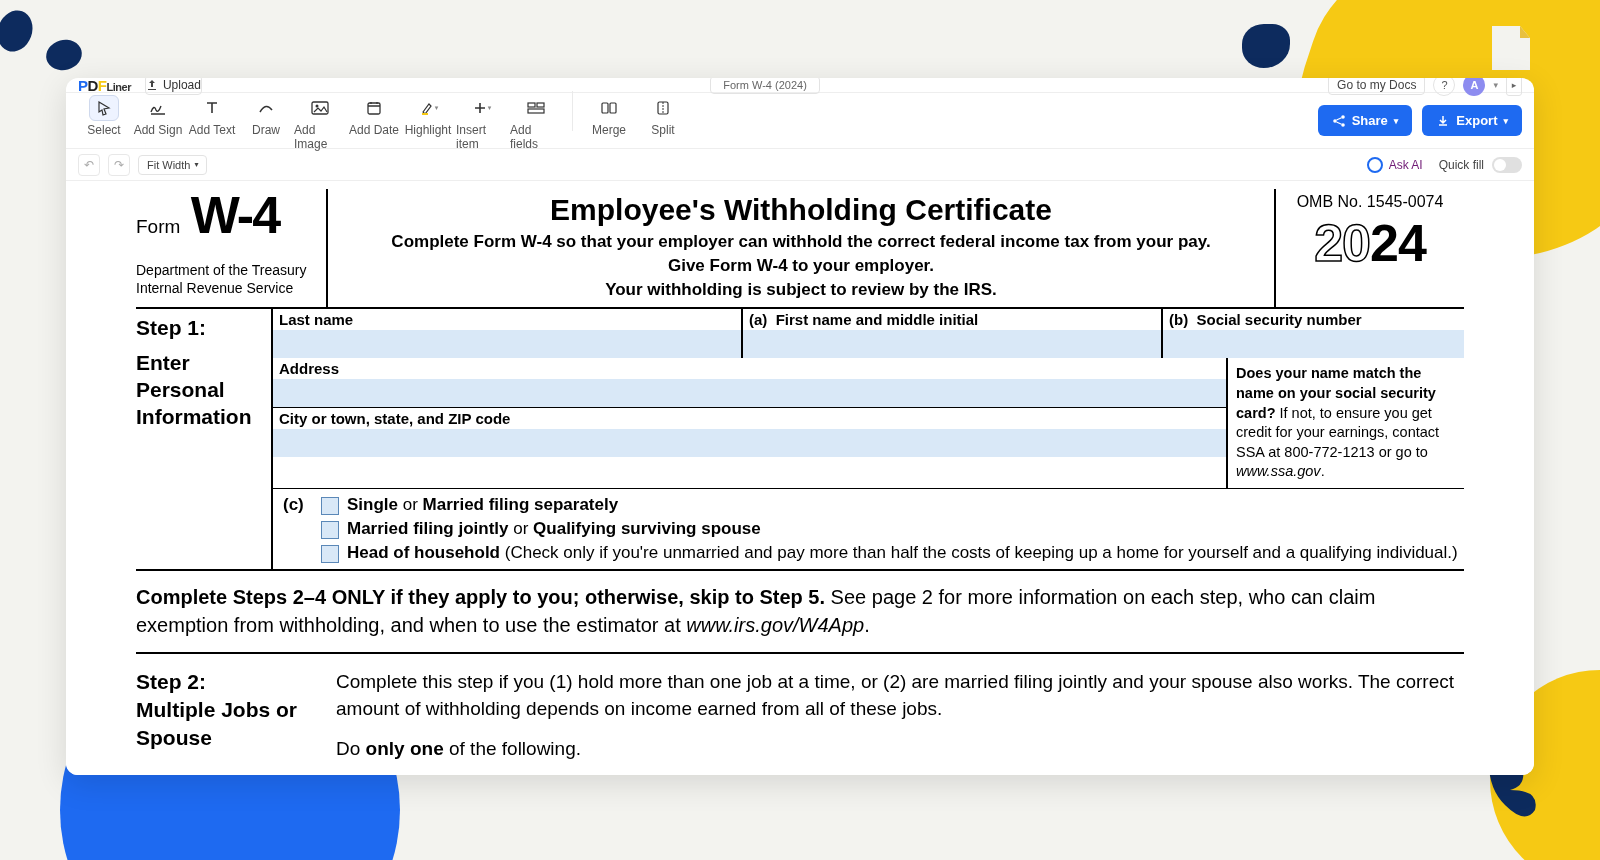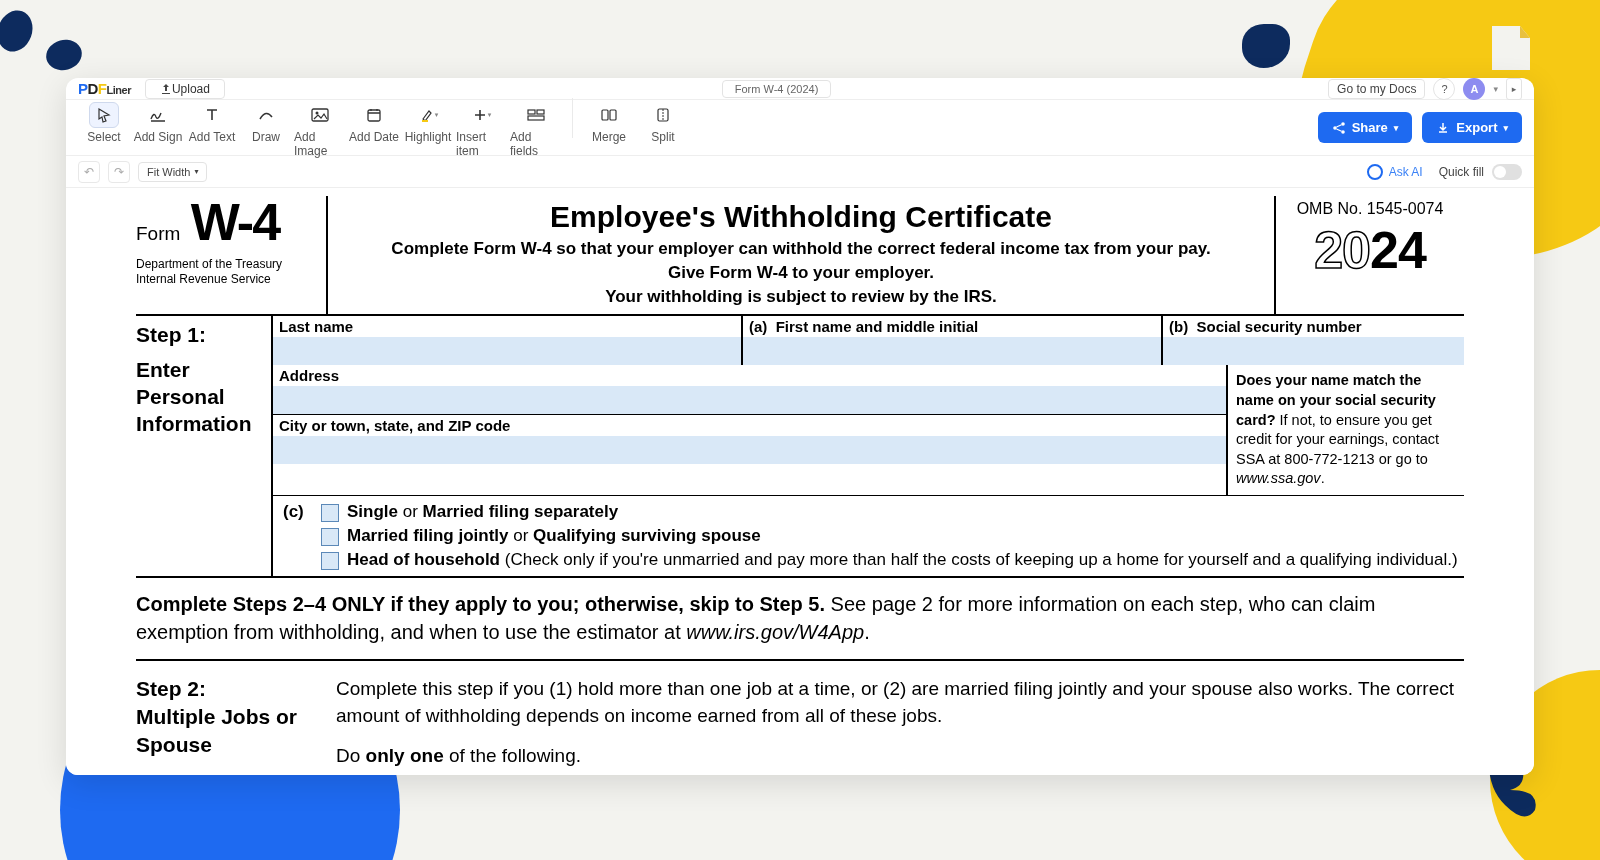--- a/index.html
+++ b/index.html
@@ -28,25 +28,25 @@
   position: absolute;
   top: 78px; left: 66px; right: 66px; bottom: 85px;
   background: #fff;
   border-radius: 12px;
   box-shadow: 0 8px 32px rgba(0,0,0,0.12);
   display: flex;
   flex-direction: column;
   z-index: 5;
   overflow: hidden;
 }
-.topbar { height: 22px; border-bottom: 1px solid #eee; display:flex; align-items:center; padding:0 12px; justify-content:space-between;}
+.topbar { height: 15px; border-bottom: 1px solid #eee; display:flex; align-items:center; padding:0 12px; justify-content:space-between;}
 .topbar-left { display:flex; align-items:center; gap:14px;}
 .logo { font-weight:800; font-size:15px; letter-spacing:-0.5px; }
 .logo .p { color:#1e6af1; } .logo .d { color:#222; } .logo .f { color:#f6c914; }
-.upload-btn { display:flex; align-items:center; font-size:12px; color:#333; padding:2px 14px; border:1px solid #e3e3e3; border-radius:4px; cursor:pointer;}
+.upload-btn { display:flex; align-items:center; gap:5px; font-size:12px; color:#333; padding:2px 0; border:1px solid #e3e3e3; border-radius:4px; cursor:pointer;}
 .doc-title { font-size:11px; color:#666; border:1px solid #e3e3e3; border-radius:4px; padding:2px 12px;}
 .topbar-right { display:flex; align-items:center; gap:8px;}
 .link-btn { font-size:12px; color:#444; padding:2px 8px; border:1px solid #e3e3e3; border-radius:4px; cursor:pointer;}
 .icon-btn { width:22px; height:22px; border:1px solid #e3e3e3; border-radius:50%; display:flex; align-items:center; justify-content:center; font-size:11px; color:#555; cursor:pointer;}
 .avatar { width:22px; height:22px; border-radius:50%; background:#8d8cf0; color:#fff; display:flex; align-items:center; justify-content:center; font-size:11px; font-weight:600;}
 .caret { font-size:9px; color:#888; cursor:pointer;}
 .menu-btn { width:16px; height:22px; border:1px solid #e3e3e3; border-radius:3px; display:flex; align-items:center; justify-content:center; font-size:9px; color:#666; cursor:pointer;}
 
 .toolbar { height: 56px; border-bottom:1px solid #eee; display:flex; align-items:center; padding:0 12px; justify-content:space-between;}
 .tool-group { display:flex; gap:2px; align-items:flex-start;}
@@ -57,21 +57,21 @@
 .tool-label { font-size:12px; color:#555;}
 .tool-caret { font-size:7px; color:#888; margin-left:1px;}
 .toolbar-right { display:flex; gap:10px;}
 .btn-primary { background:#1e6af1; color:#fff; border:none; border-radius:6px; padding:8px 14px; font-size:13px; font-weight:600; display:flex; align-items:center; gap:6px; cursor:pointer;}
 
 .subbar { height: 32px; border-bottom:1px solid #eee; display:flex; align-items:center; padding:0 12px; justify-content:space-between;}
 .subbar-left { display:flex; align-items:center; gap:8px;}
 .hist-btn { width:22px; height:22px; border:1px solid #e8e8e8; border-radius:4px; display:flex; align-items:center; justify-content:center; color:#aaa; cursor:pointer; font-size:12px;}
 .zoom-sel { border:1px solid #e3e3e3; border-radius:4px; padding:3px 8px; font-size:11px; color:#444; display:flex; align-items:center; gap:4px; cursor:pointer;}
 .subbar-right { display:flex; align-items:center; gap:16px;}
-.askai { display:flex; align-items:center; gap:6px; font-size:12px; color:#3b82f6; cursor:pointer;}
+.askai { display:flex; align-items:center; gap:6px; font-size:12px; color:#701a75; cursor:pointer;}
 .askai-icon { width:16px; height:16px; border:2px solid #1e6af1; border-radius:50%;}
 .qf { display:flex; align-items:center; gap:8px; font-size:12px; color:#444;}
 .toggle { width:30px; height:16px; background:#e0e0e0; border-radius:10px; position:relative; cursor:pointer;}
 .toggle::after { content:""; position:absolute; width:12px; height:12px; background:#fff; border-radius:50%; top:2px; left:2px;}
 
 .workspace { flex:1; display:flex; min-height:0;}
 .leftrail { width:30px; border-right:1px solid #eee; display:flex; flex-direction:column; align-items:center; padding-top:8px; gap:12px;}
 .rail-item { font-size:9px; color:#666; display:flex; flex-direction:column; align-items:center; gap:2px; cursor:pointer;}
 .rail-icon { width:16px; height:18px; border:1.5px solid #888; border-radius:2px; position:relative;}
 .rail-gear { font-size:14px; color:#777;}
@@ -79,21 +79,21 @@
 .canvas { flex:1; background:#fff; overflow-y:auto; position:relative; padding: 8px 70px 0 70px;}
 .canvas::-webkit-scrollbar { width:14px;}
 .canvas::-webkit-scrollbar-track { background:#f3f3f3;}
 .canvas::-webkit-scrollbar-thumb { background:#c8c8c8; border-radius:2px;}
 
 .form { font-family: Arial, "Helvetica Neue", sans-serif; color:#000; }
 .form-header { display:flex; border-bottom:2px solid #000;}
 .fh-left { width:190px; padding:4px 6px 6px 0;}
 .fh-form { font-size:19px; display:inline-block; vertical-align:baseline;}
 .fh-w4 { font-size:52px; font-weight:900; letter-spacing:-2px; display:inline-block; margin-left:6px; line-height:0.85;}
-.fh-dept { font-size:12px; margin-top:12px; line-height:1.25;}
+.fh-dept { font-size:14px; margin-top:24px; line-height:1.25;}
 .fh-center { flex:1; border-left:2px solid #000; border-right:2px solid #000; text-align:center; padding:4px 10px 6px;}
 .fh-title { font-size:30px; font-weight:800; margin-bottom:3px;}
 .fh-sub { font-size:17px; font-weight:700; line-height:1.4;}
 .fh-right { width:188px; text-align:center; padding:4px 6px;}
 .fh-omb { font-size:16px; margin-bottom:6px;}
 .fh-year { font-size:52px; font-weight:900; letter-spacing:-1px; line-height:1;}
 .fh-year .y20 { color:#fff; -webkit-text-stroke:1.5px #000;}
 
 .s1 { display:flex; border-bottom:2px solid #000;}
 .s1-left { width:135px; padding:6px 4px 6px 0; font-size:21px; font-weight:800; line-height:1.28;}

